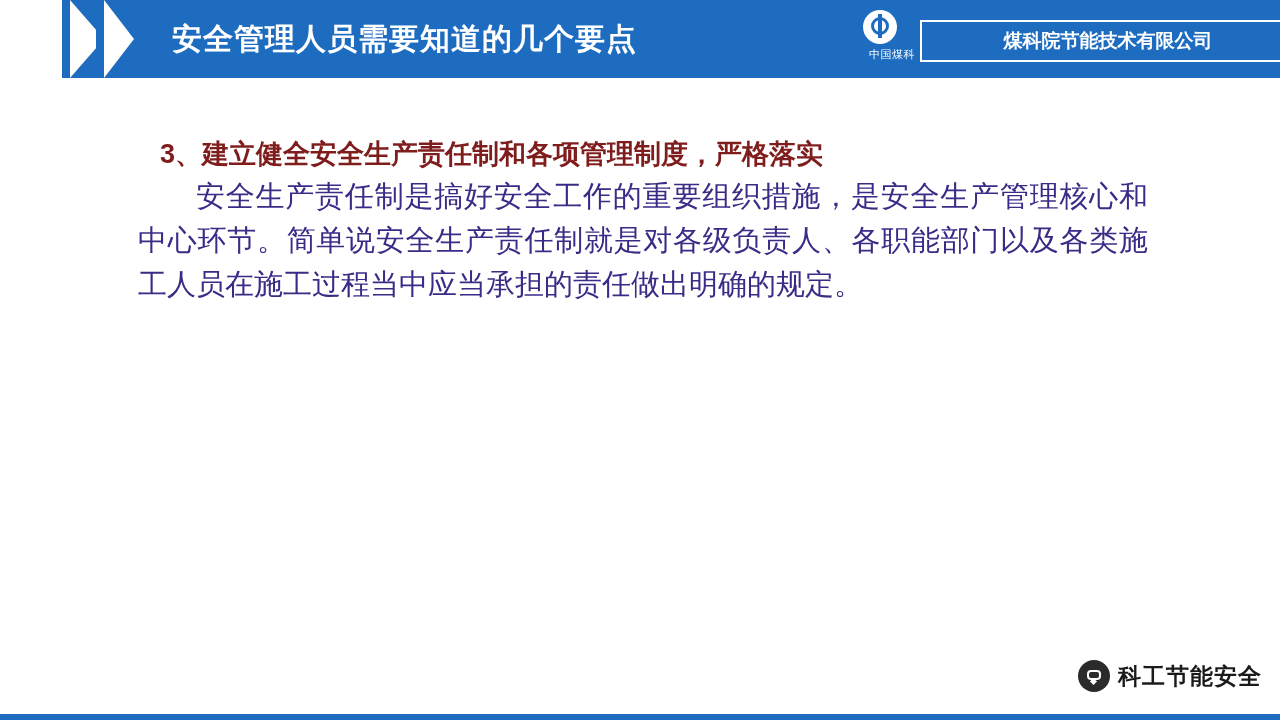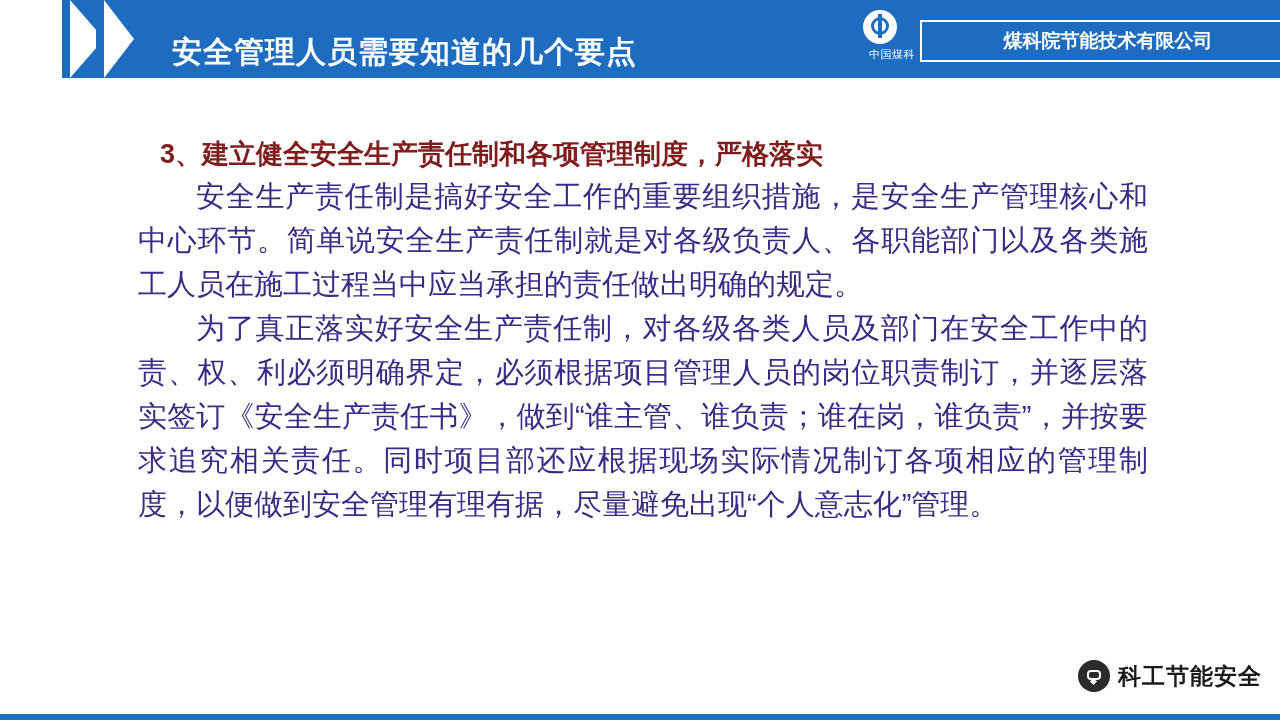--- a/index.html
+++ b/index.html
@@ -55,21 +55,21 @@
     left: 104px;
     border-left: 30px solid #ffffff;
   }
   .chev-blue-gap {
     left: 96px;
     border-left: 30px solid #1d6cc0;
   }
   .header-title {
     position: absolute;
     left: 172px;
-    top: 13px;
+    top: 0;
     height: 78px;
     line-height: 78px;
     color: #ffffff;
     font-size: 30px;
     font-weight: bold;
     letter-spacing: 1px;
     white-space: nowrap;
   }
 
   .logo-wrap {
@@ -242,21 +242,20 @@
   </div>
 
   <div class="company-box">煤科院节能技术有限公司</div>
 </div>
 
 <div class="content">
   <div class="section-heading">3、建立健全安全生产责任制和各项管理制度，严格落实</div>
 
   <div class="body-text">
     <p class="para">安全生产责任制是搞好安全工作的重要组织措施，是安全生产管理核心和中心环节。简单说安全生产责任制就是对各级负责人、各职能部门以及各类施工人员在施工过程当中应当承担的责任做出明确的规定。</p>
-    <p class="para">为了真正落实好安全生产责任制，对各级各类人员及部门在安全工作中的责、权、利必须明确界定，必须根据项目管理人员的岗位职责制订，并逐层落实签订《安全生产责任书》，做到“谁主管、谁负责；谁在岗，谁负责”，并按要求追究相关责任。同时项目部还应根据现场实际情况制订各项相应的管理制度，以便做到安全管理有理有据，尽量避免出现“个人意志化”管理。</p>
   </div>
 
   <div class="watermark">
     <div class="wm-badge"></div>
     <div class="wm-text">科工节能安全</div>
   </div>
 </div>
 
 <div class="bottom-strip"></div>
 

